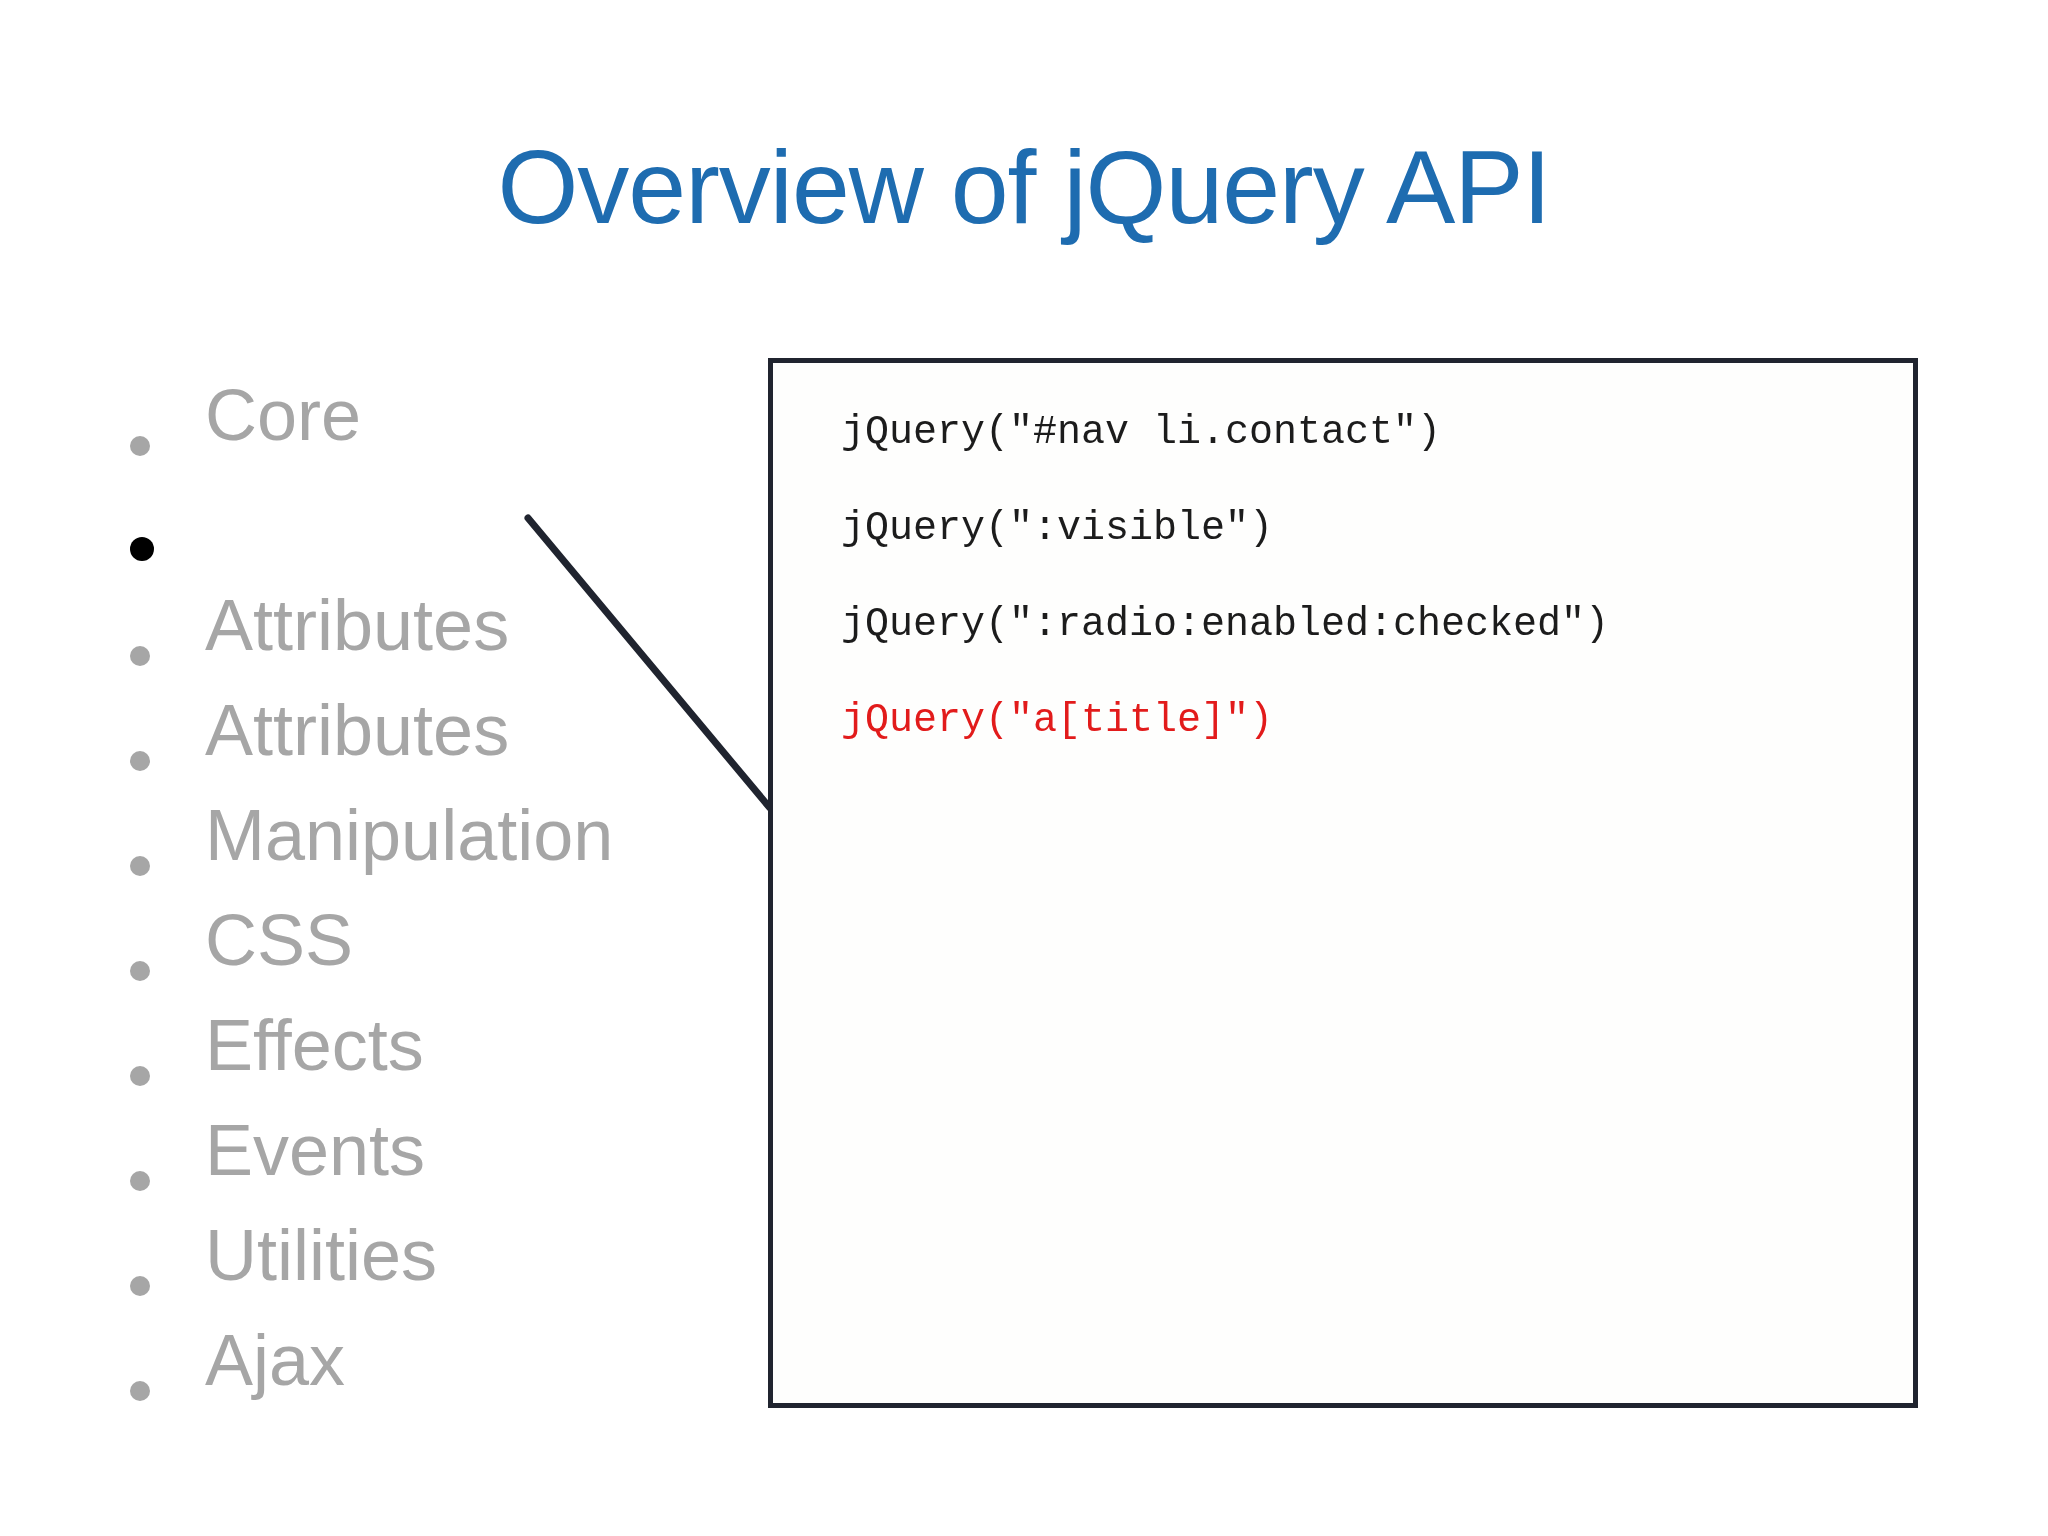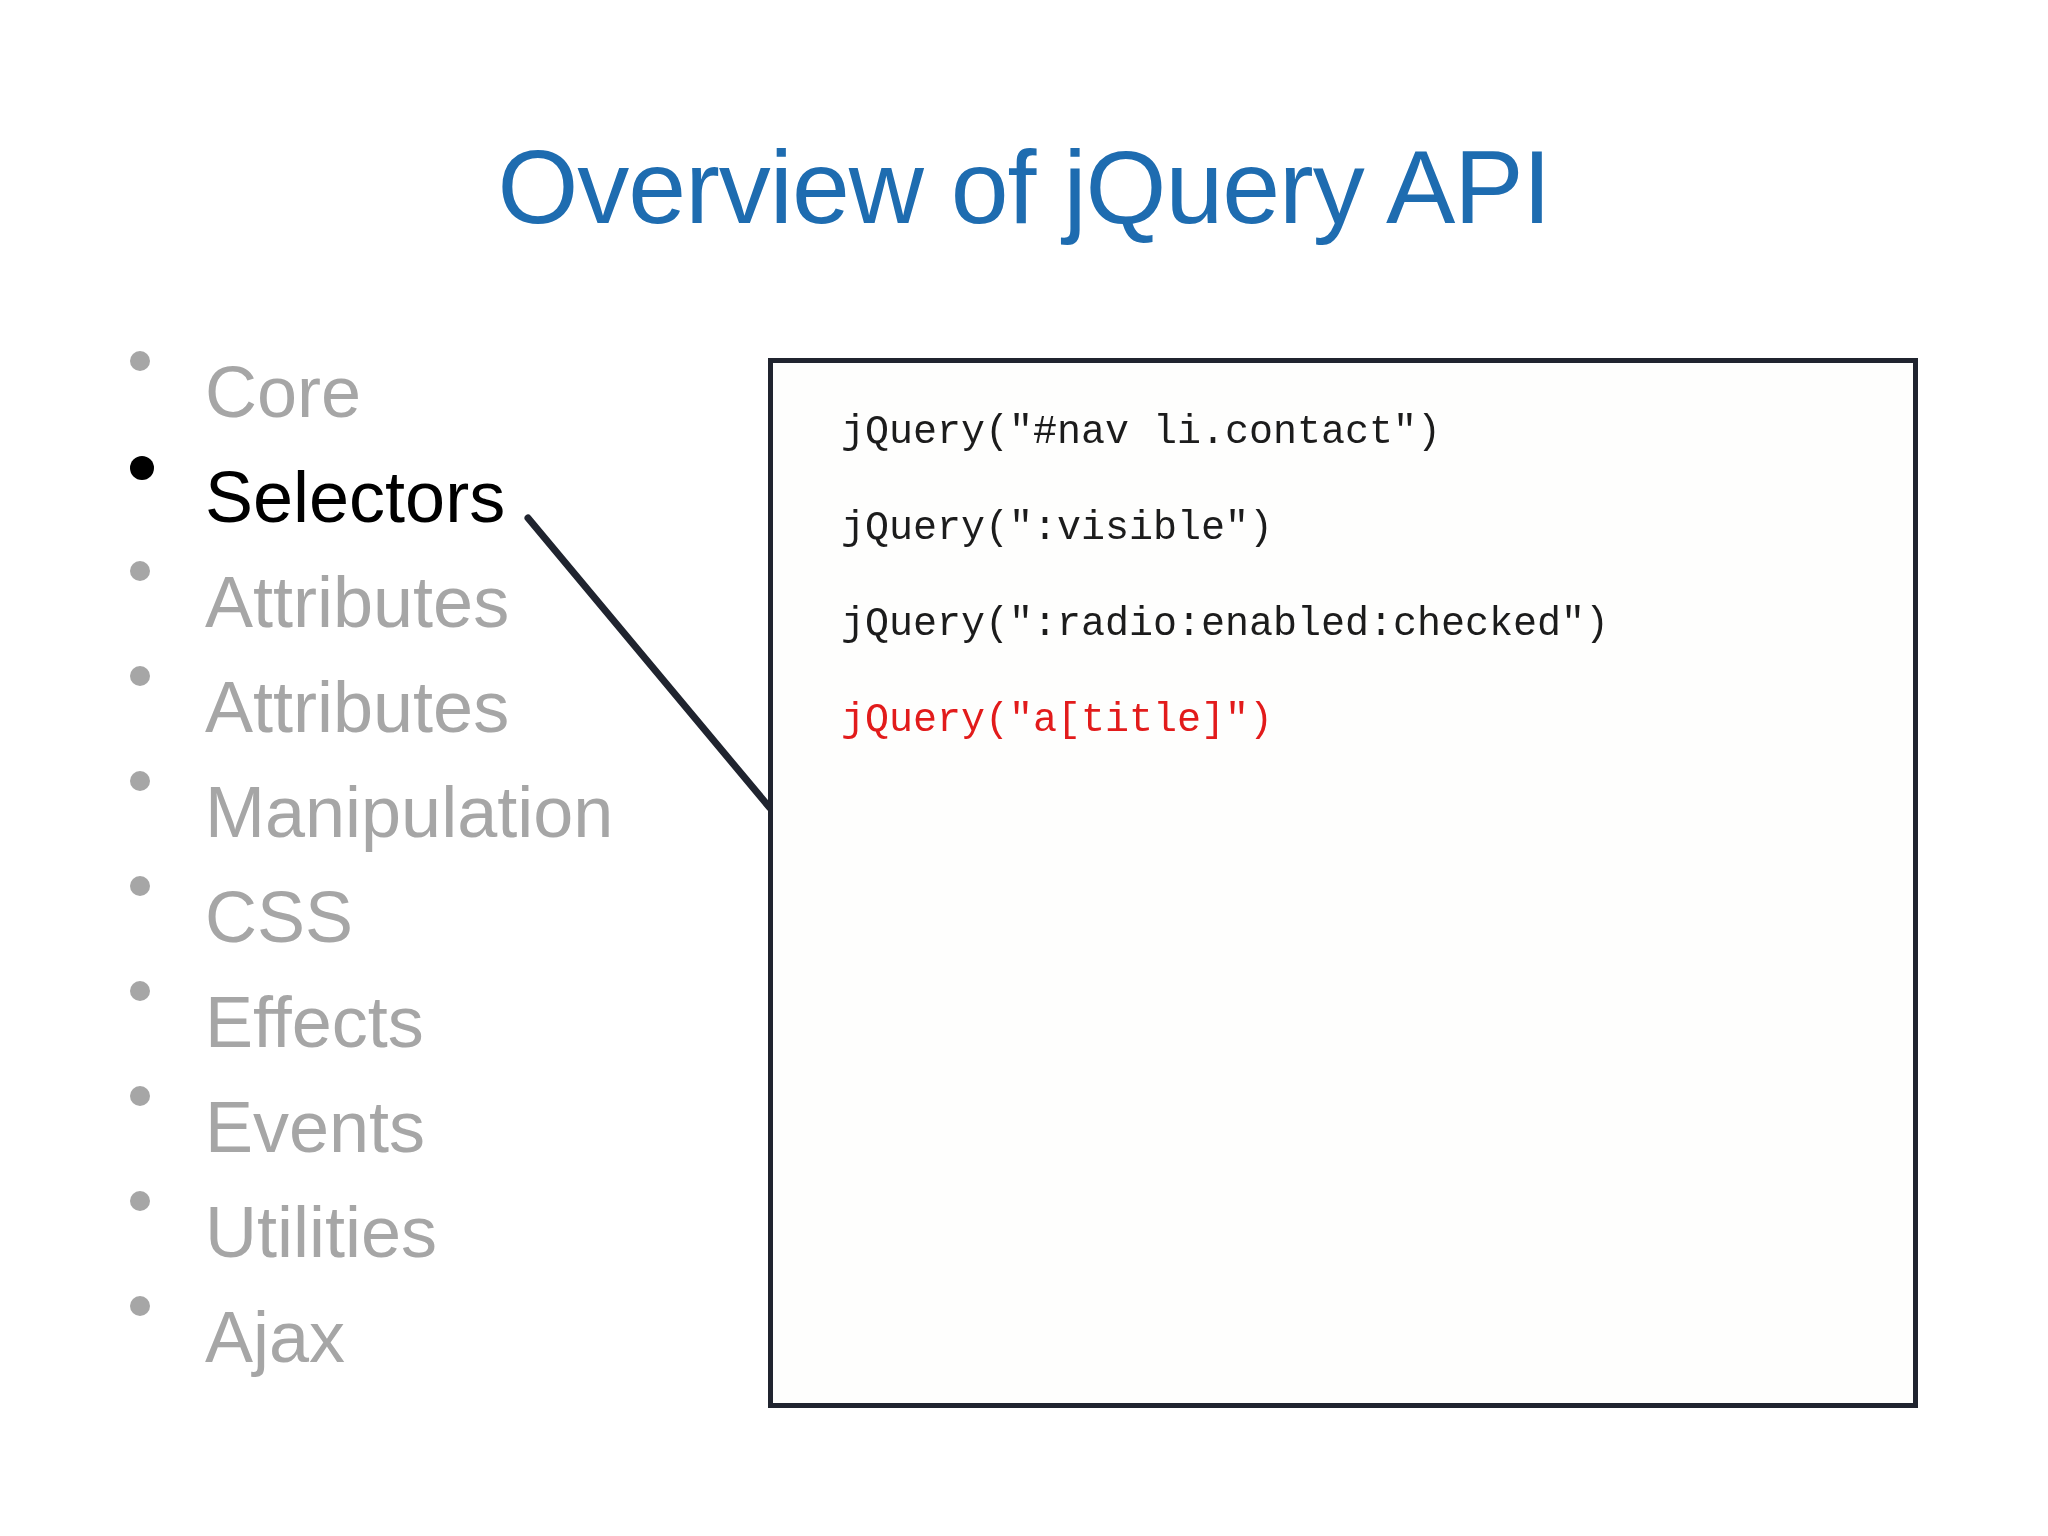--- a/index.html
+++ b/index.html
@@ -27,21 +27,21 @@
     color: #1E6CB0;
     letter-spacing: -1px;
   }
   .topics {
     position: absolute;
     left: 130px;
     top: 351px;
   }
   .topic-item {
     display: flex;
-    align-items: flex-start;
+    align-items: flex-end;
     height: 105px;
     font-size: 72px;
     color: #A6A6A6;
     white-space: nowrap;
   }
   .topic-item .bullet {
     width: 20px;
     height: 20px;
     border-radius: 50%;
     background: #A6A6A6;
@@ -93,21 +93,20 @@
 
   <div class="title">Overview of jQuery API</div>
 
   <div class="topics">
     <div class="topic-item">
       <span class="bullet"></span>
       <span>Core</span>
     </div>
     <div class="topic-item active">
       <span class="bullet"></span>
-      <span>Selectors</span>
     </div>
     <div class="topic-item">
       <span class="bullet"></span>
       <span>Attributes</span>
     </div>
     <div class="topic-item">
       <span class="bullet"></span>
       <span>Attributes</span>
     </div>
     <div class="topic-item">

